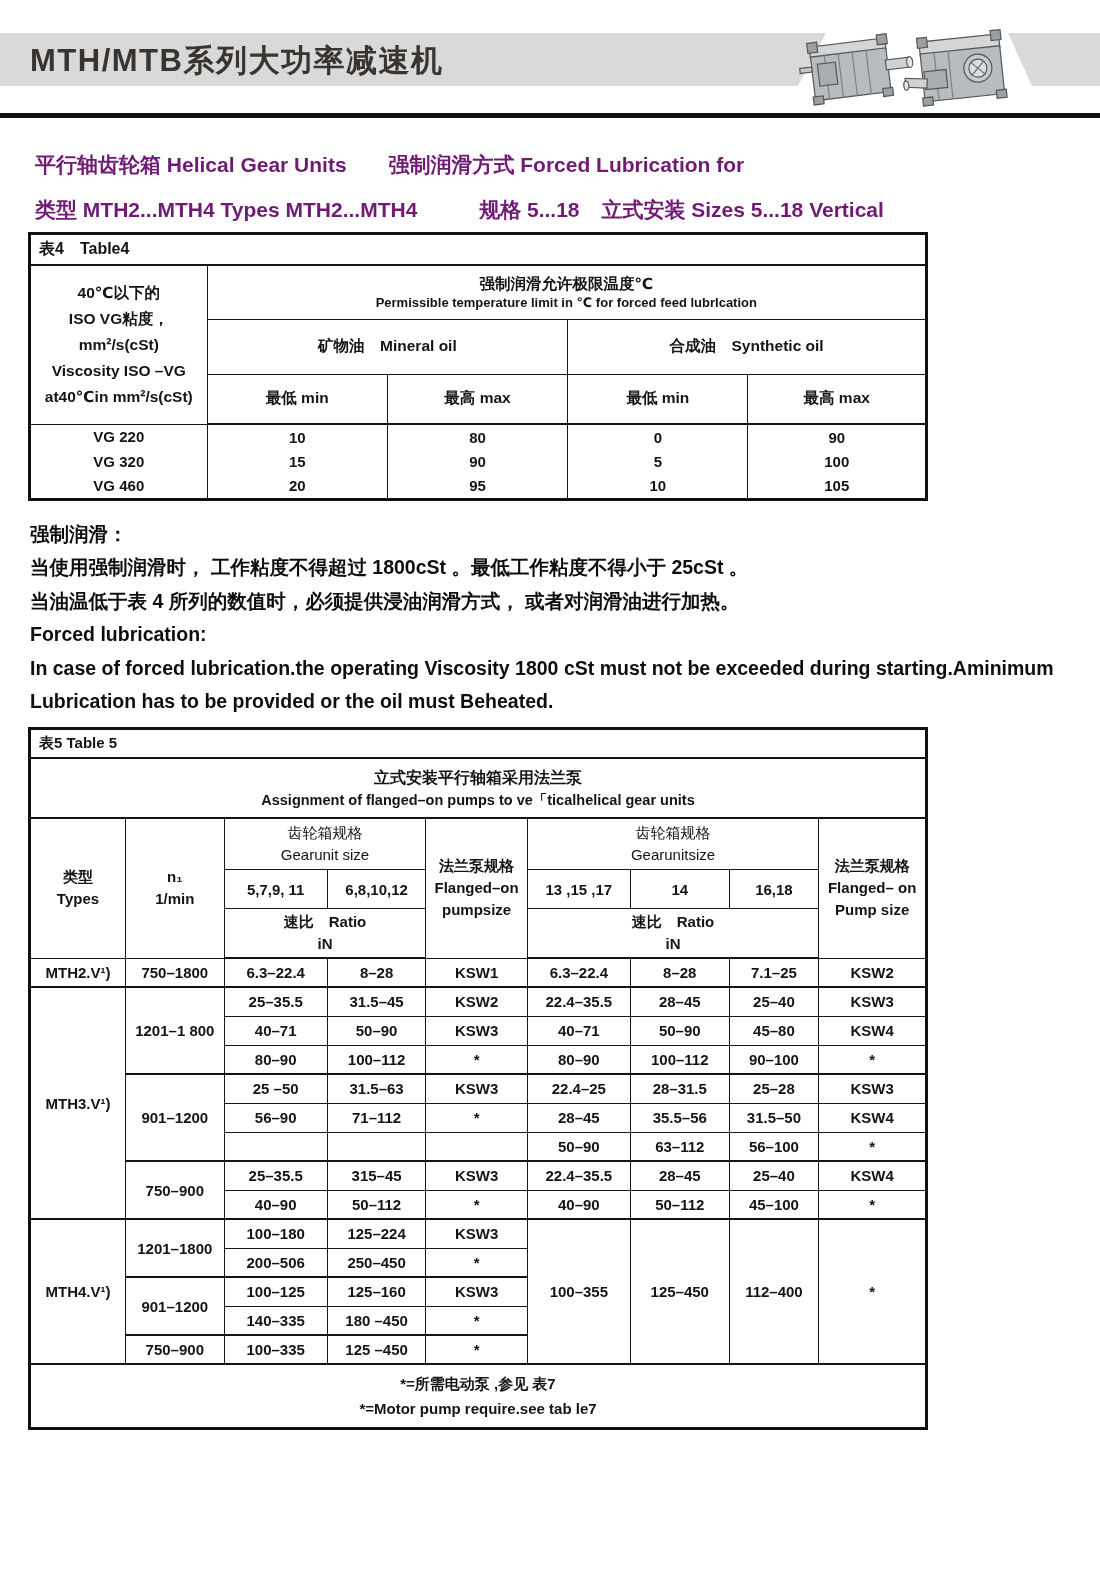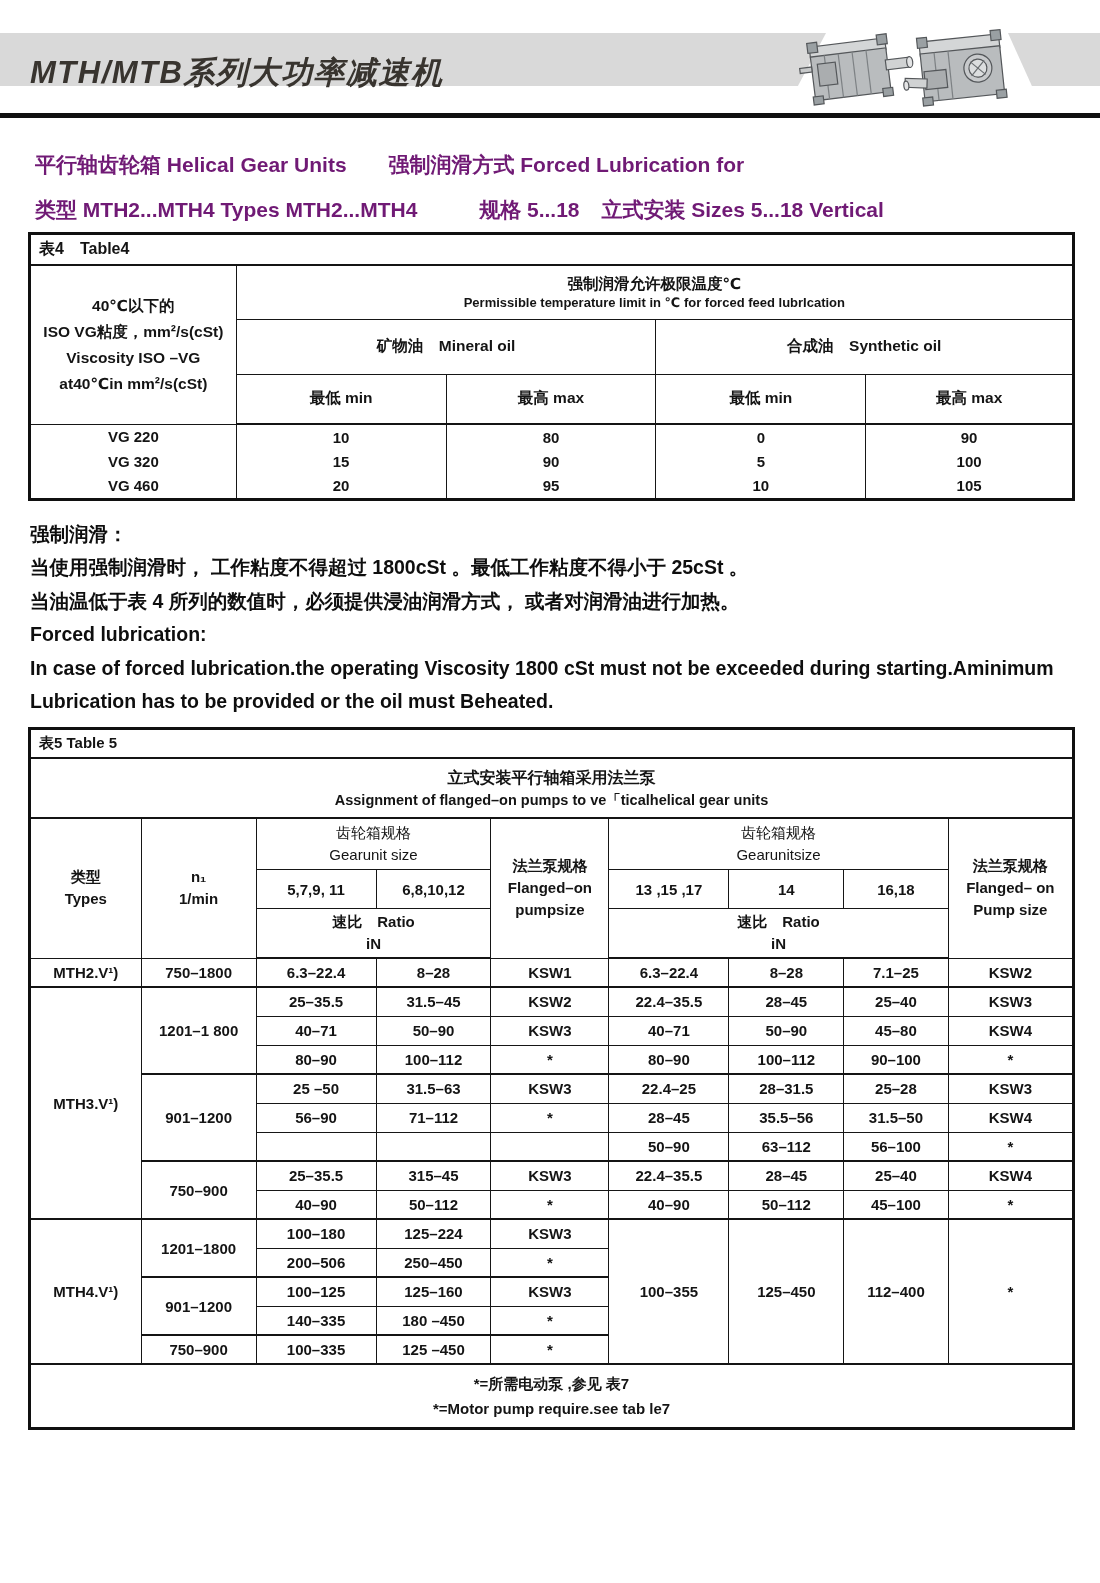--- a/index.html
+++ b/index.html
@@ -18,36 +18,36 @@
     position: absolute; top: 33px; left: 0; width: 826px; height: 53px;
     background: #d9d9d9;
     clip-path: polygon(0 0, 100% 0, 96.6% 100%, 0 100%);
   }
   .stripe-right {
     position: absolute; top: 33px; left: 1008px; width: 92px; height: 53px;
     background: #d9d9d9;
     clip-path: polygon(0 0, 100% 0, 100% 100%, 26% 100%);
   }
   .banner-title {
-    position: absolute; top: 52px; left: 30px;
-    font-size: 31px; font-weight: bold; font-style: italic;
+    position: absolute; top: 40px; left: 30px;
+    font-size: 31px; font-weight: bold; 
     letter-spacing: 1.5px; color: #38342f; white-space: nowrap;
   }
   .gear-art { position: absolute; top: 22px; left: 798px; }
   .header-rule { position: absolute; top: 113px; left: 0; width: 1100px; height: 5px; background: #101010; }
 
   
   .intro { margin: 20px 0 0 35px; font-weight: bold; font-size: 21px; color: #701a75; }
   .intro-line { white-space: nowrap; height: 45px; line-height: 45px; }
   .intro .sp1 { margin-left: 36px; }
   .intro .sp2 { margin-left: 56px; }
   .intro .sp3 { margin-left: 16px; }
 
   
-  table { border-collapse: collapse; table-layout: fixed; margin-left: 28px; width: 1047px; }
+  table { border-collapse: collapse; table-layout: fixed; margin-left: 28px; width: 900px; }
   td { border: 1.5px solid #161616; text-align: center; vertical-align: middle;
        font-size: 15.5px; font-weight: 600; padding: 2px 3px; overflow: hidden; }
   .t4, .t5 { border: 3px solid #101010; }
   tr.caption-row td {
     text-align: left; font-weight: bold; font-size: 16px;
     padding: 4px 8px; height: 30px; border-bottom: 2.5px solid #141414;
   }
 
   
   .t4 .lh div { line-height: 26px; font-size: 15.5px; font-weight: 600; }

